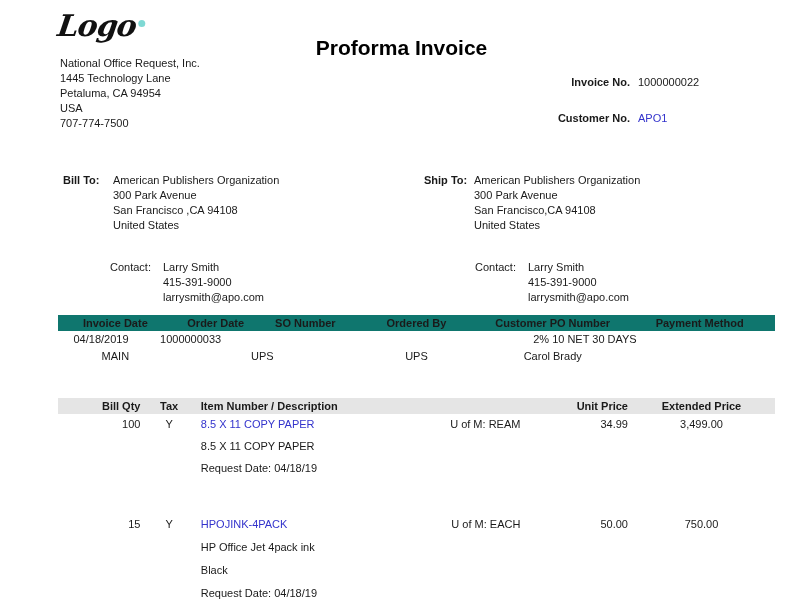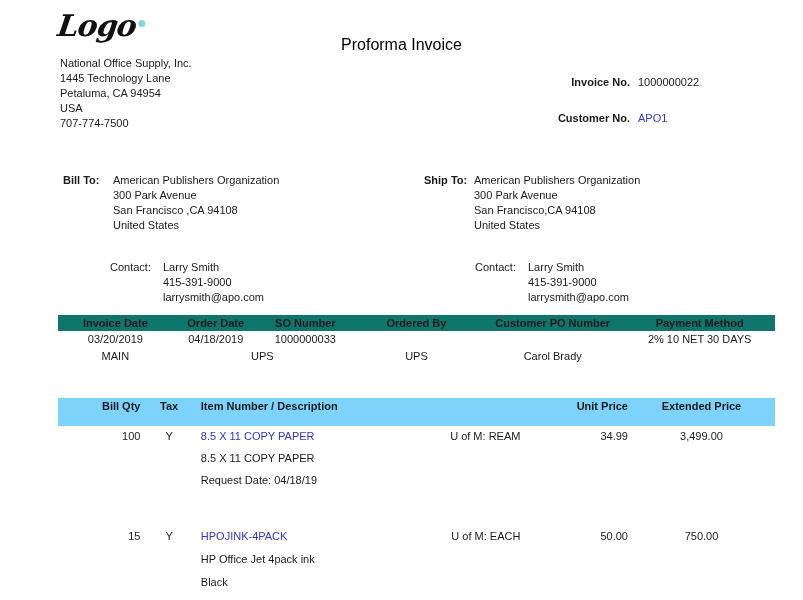--- a/index.html
+++ b/index.html
@@ -15,21 +15,21 @@
     font-family: "DejaVu Serif", serif; font-style: italic; font-weight: bold;
     font-size: 30px; letter-spacing: -1px; transform: skewX(-8deg); color: #111;
   }
   .logo .dot {
     display: inline-block; width: 7px; height: 7px; border-radius: 50%;
     background: #7fd9d4; margin-left: 2px; margin-bottom: 9px; transform: skewX(8deg);
   }
   
   .title {
     position: absolute; left: 0; top: 36px; width: 100%;
-    text-align: center; font-size: 16px; font-weight: normal; color: #000;
+    text-align: center; font-size: 21px; font-weight: bold; color: #000;
   }
   
   .company { position: absolute; left: 60px; top: 56px; line-height: 15px; }
   
   .meta-row { position: absolute; left: 400px; width: 360px; display: flex; }
   .meta-row.r1 { top: 76px; }
   .meta-row.r2 { top: 112px; }
   .meta-label { flex: 0 0 230px; text-align: right; font-weight: bold; }
   .meta-value { margin-left: 8px; }
   .blue { color: #3333cc; }
@@ -49,21 +49,21 @@
   .drow.head { background: #0f766e; font-weight: bold; height: 16px; line-height: 16px; }
   .drow.vals { height: 17px; line-height: 17px; }
   .dcell { text-align: center; white-space: nowrap; overflow: visible; }
   .r1c1 { width: 16%; } .r1c2 { width: 12%; } .r1c3 { width: 13%; }
   .r1c4 { width: 18%; } .r1c5 { width: 20%; } .r1c6 { width: 21%; }
   .r2c1 { width: 16%; } .r2c2 { width: 25%; } .r2c3 { width: 18%; }
   .r2c4 { width: 20%; } .r2c5 { width: 21%; }
   
   .items { position: absolute; left: 58px; top: 398px; width: 717px; }
   .irow { display: flex; width: 100%; }
-  .irow.head { background: #7dd3fc; font-weight: bold; height: 28px; line-height: 16px; }
+  .irow.head { background: #e5e5e5; font-weight: bold; height: 16px; line-height: 16px; }
   .icol-qty { width: 11.5%; text-align: right; }
   .icol-tax { width: 8%; text-align: center; }
   .icol-item { width: 27%; text-align: left; padding-left: 3px; }
   .icol-uom { width: 18%; text-align: right; }
   .icol-unit { width: 15%; text-align: right; }
   .icol-ext { width: 20.5%; text-align: center; }
   .item-block { margin-top: 3px; }
   .item-block .main-line { height: 15px; line-height: 15px; }
   .item-number { color: #3333cc; }
   .desc-line { margin-left: 19.5%; padding-left: 3px; margin-top: 7px; line-height: 15px; }
@@ -71,21 +71,21 @@
   .item-block.second .desc-line { margin-top: 8px; }
 </style>
 </head>
 <body>
 
 <div class="logo"><span>Logo</span><span class="dot"></span></div>
 
 <div class="title">Proforma Invoice</div>
 
 <div class="company">
-  <div>National Office Supply, Inc.</div>
+  <div>National Office Request, Inc.</div>
   <div>1445 Technology Lane</div>
   <div>Petaluma, CA 94954</div>
   <div>USA</div>
   <div>707-774-7500</div>
 </div>
 
 <div class="meta-row r1">
   <div class="meta-label">Invoice No.</div>
   <div class="meta-value">1000000022</div>
 </div>
@@ -134,21 +134,20 @@
 <div class="details">
   <div class="drow head">
     <div class="dcell r1c1">Invoice Date</div>
     <div class="dcell r1c2">Order Date</div>
     <div class="dcell r1c3">SO Number</div>
     <div class="dcell r1c4">Ordered By</div>
     <div class="dcell r1c5">Customer PO Number</div>
     <div class="dcell r1c6">Payment Method</div>
   </div>
   <div class="drow vals">
-    <div class="dcell r1c1">03/20/2019</div>
     <div class="dcell r1c2">04/18/2019</div>
     <div class="dcell r1c3">1000000033</div>
     <div class="dcell r1c4"></div>
     <div class="dcell r1c5"></div>
     <div class="dcell r1c6">2% 10 NET 30 DAYS</div>
   </div>
   <div class="drow vals">
     <div class="dcell r2c1">MAIN</div>
     <div class="dcell r2c2">UPS</div>
     <div class="dcell r2c3">UPS</div>

